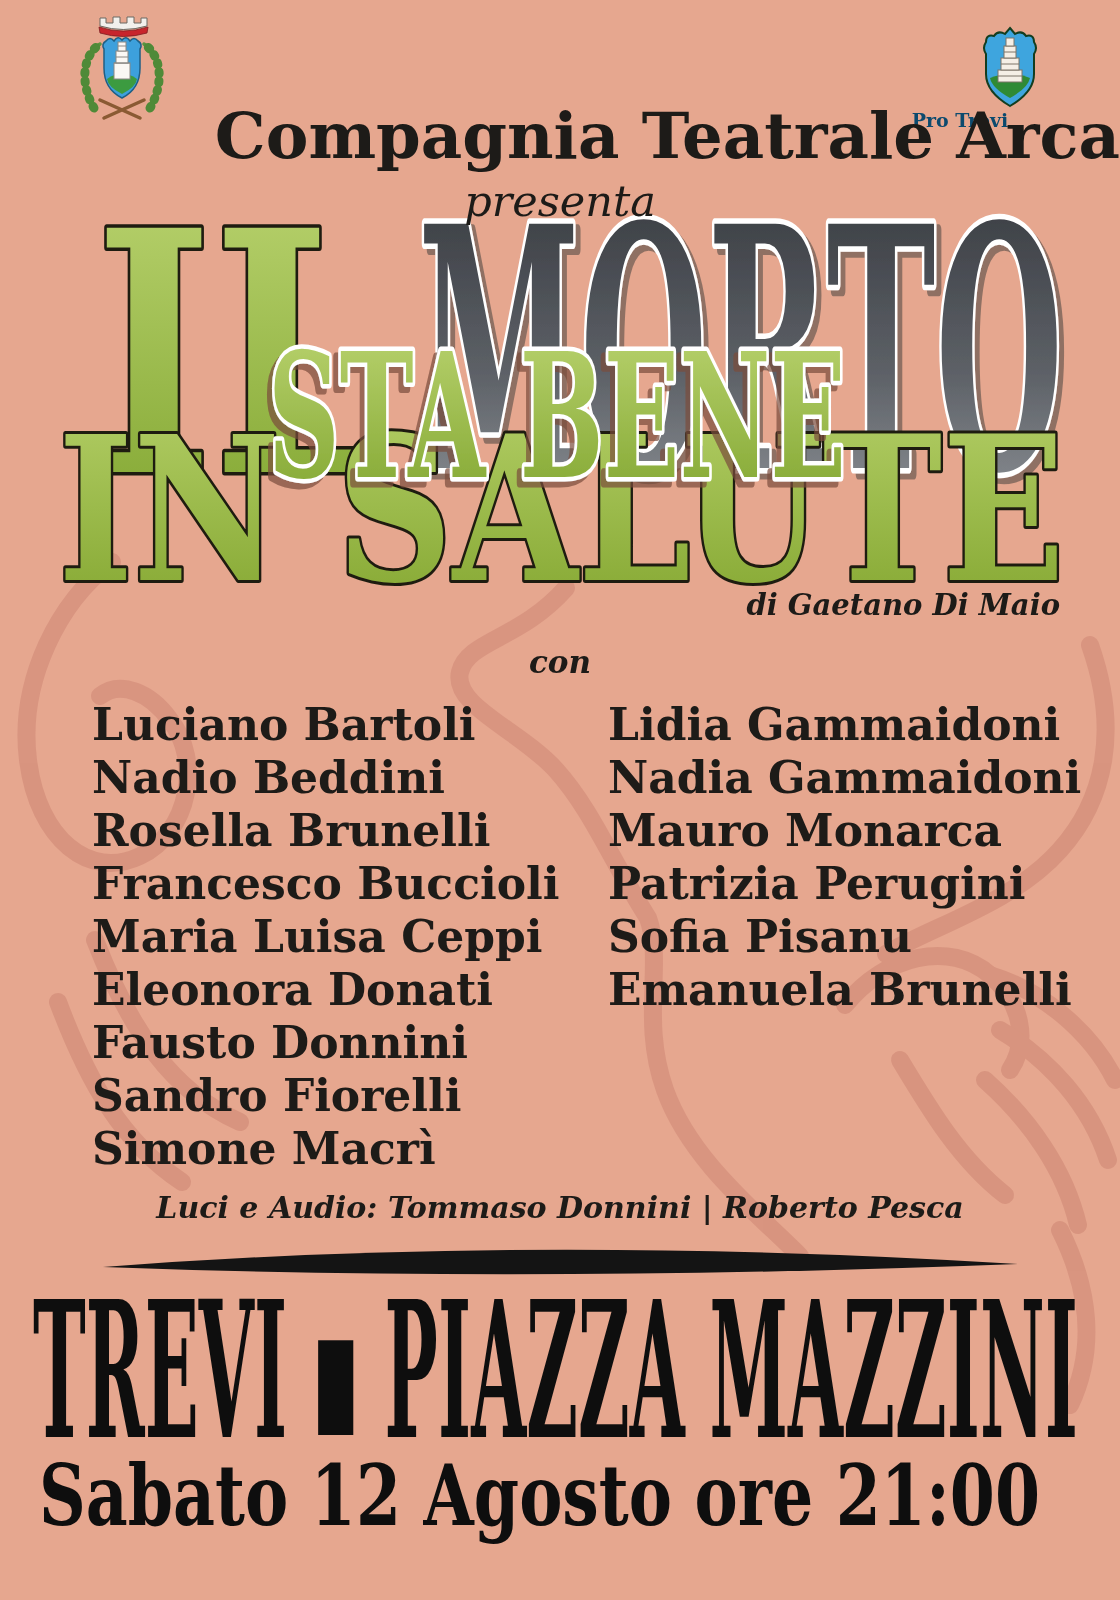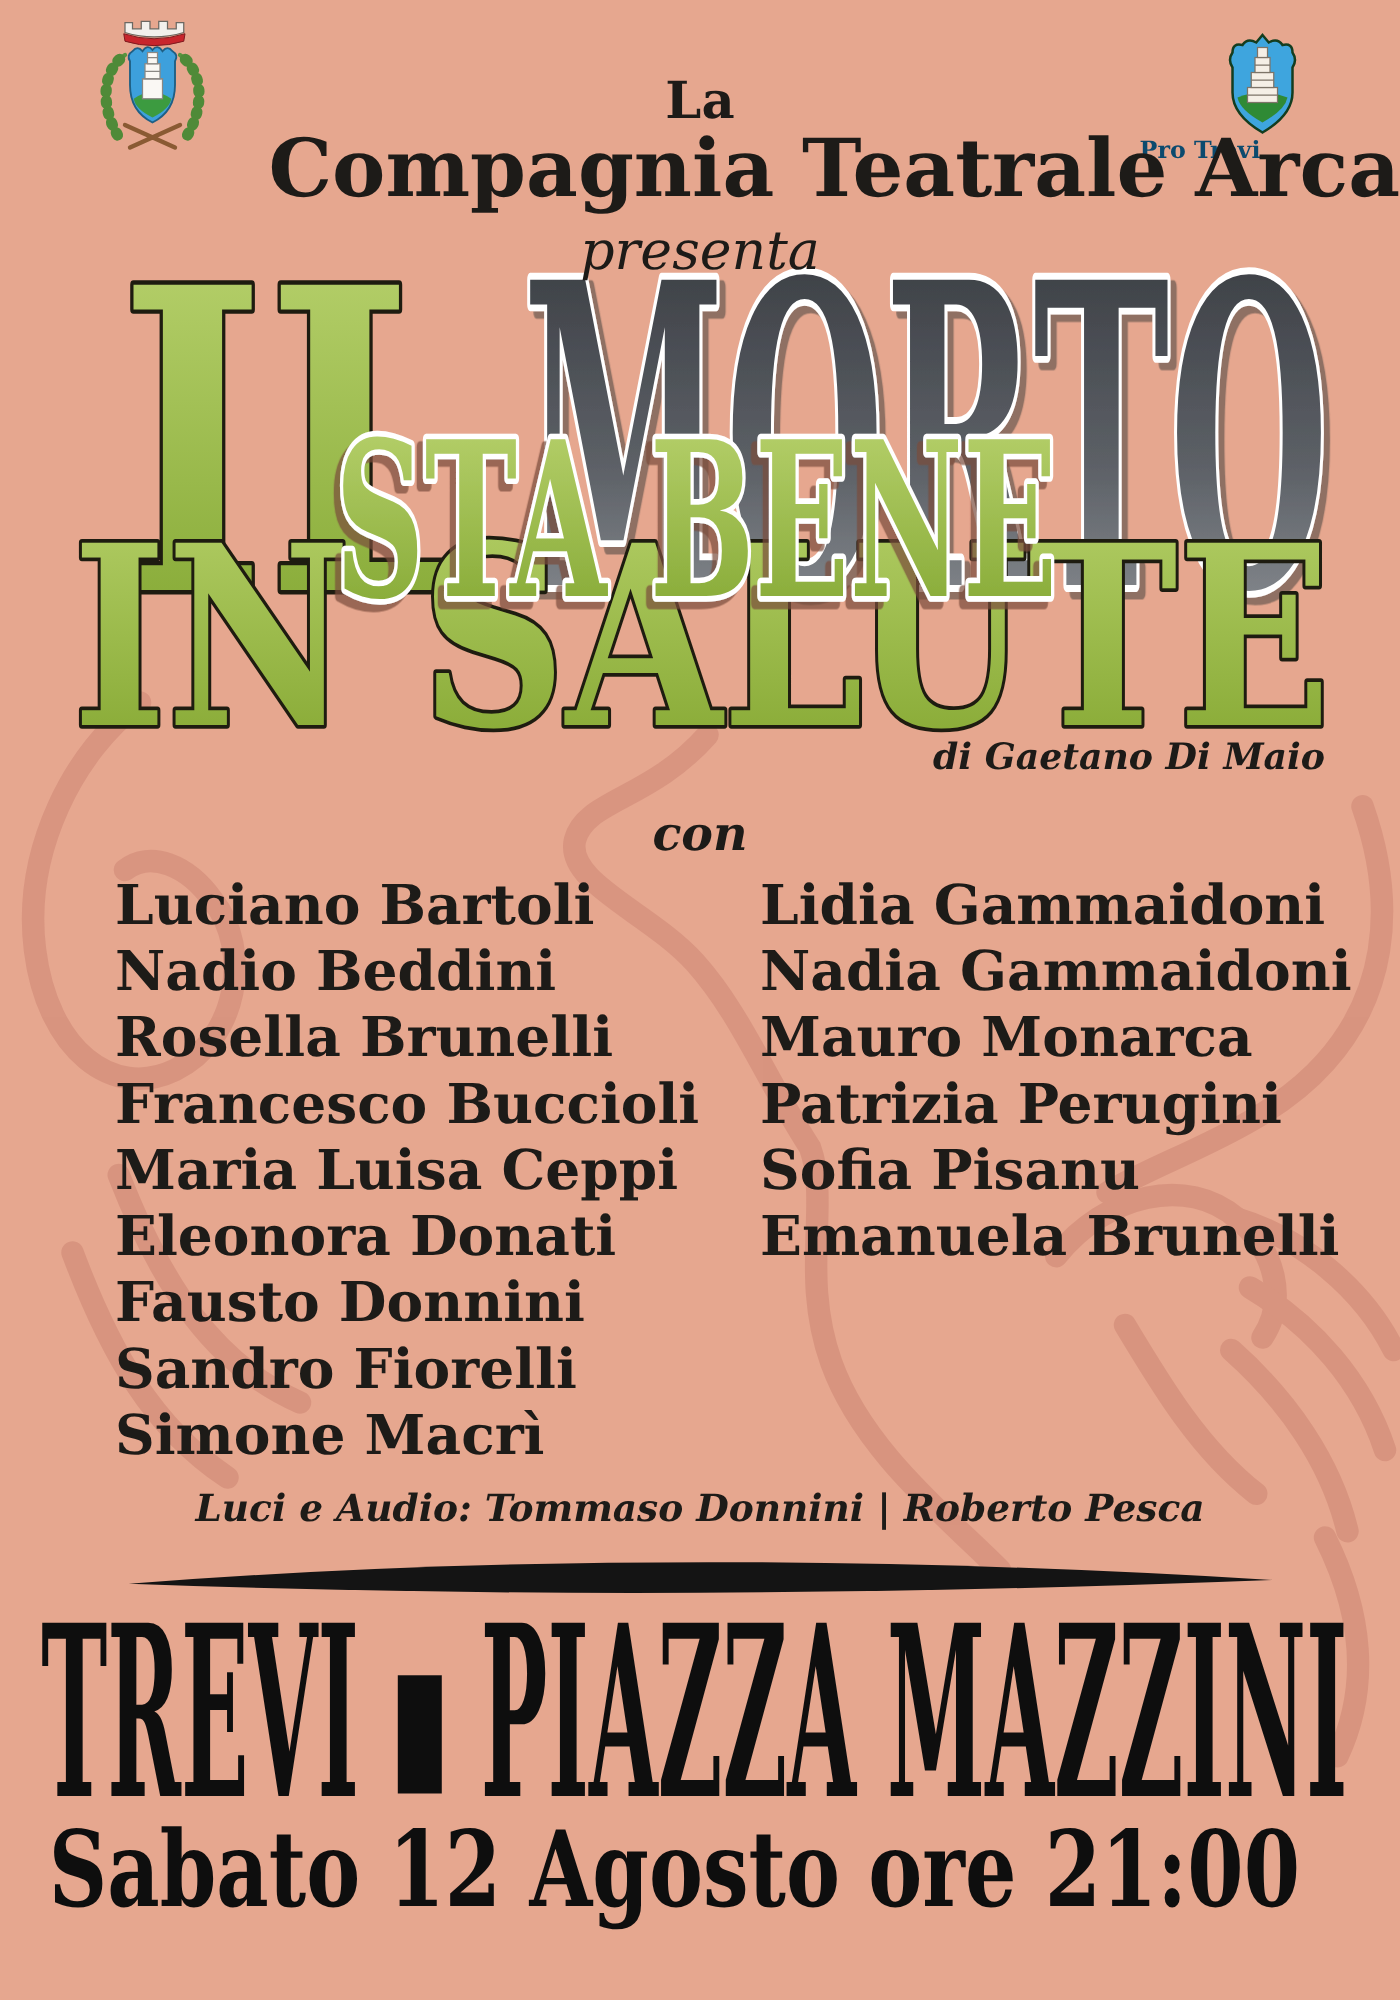--- a/index.html
+++ b/index.html
@@ -13,21 +13,21 @@
     color:#1d1b18;
   }
   svg.layer{position:absolute;left:0;top:0;width:1120px;height:1600px;}
   .abs{position:absolute;}
   .center{left:0;width:1120px;text-align:center;}
   .hdr-la{top:56px;font-size:41px;font-weight:bold;}
   .hdr-company{top:98px;font-size:64px;font-weight:bold;letter-spacing:0px;text-align:right;}
   .hdr-presenta{top:176px;font-size:43px;font-weight:normal;font-style:italic;}
   .regia{left:62px;top:578px;font-size:50px;font-weight:bold;font-style:italic;}
   .author{left:620px;top:588px;width:440px;text-align:right;font-size:29px;font-weight:bold;font-style:italic;}
-  .con{top:644px;font-size:38px;font-weight:bold;font-style:italic;}
+  .con{top:644px;font-size:31px;font-weight:bold;font-style:italic;}
   .cast-col{position:absolute;top:698px;}
   .cast-col.left{left:92px;width:480px;}
   .cast-col.right{left:608px;width:480px;}
   .cast-row{height:53px;line-height:53px;font-size:44px;font-weight:bold;white-space:nowrap;}
   .luci{top:1190px;font-size:30px;font-weight:bold;font-style:italic;}
   .emblem{position:absolute;}
   .protrevi-label{position:absolute;left:900px;top:109px;width:120px;text-align:center;
     font-size:19px;font-weight:bold;color:#0c4a6e;}
 </style>
 </head>
@@ -120,21 +120,20 @@
     <g fill="#f5efe6" stroke="#7d7468" stroke-width="1">
       <rect x="16" y="44" width="24" height="12"></rect>
       <rect x="19" y="32" width="18" height="12"></rect>
       <rect x="22" y="20" width="12" height="12"></rect>
       <rect x="24" y="12" width="8" height="8"></rect>
       <path d="M16,50 h24 M19,38 h18 M22,26 h12" fill="none"></path>
     </g>
   </svg>
   <div class="protrevi-label">Pro Trevi</div>
 
-  <div class="abs center hdr-la">La</div>
   <div class="abs center hdr-company">Compagnia Teatrale Arca</div>
   <div class="abs center hdr-presenta">presenta</div>
 
   <div class="abs author">di Gaetano Di Maio</div>
   <div class="abs center con">con</div>
 
   <div class="cast-col left">
     <div class="cast-row">Luciano Bartoli</div>
     <div class="cast-row">Nadio Beddini</div>
     <div class="cast-row">Rosella Brunelli</div>

